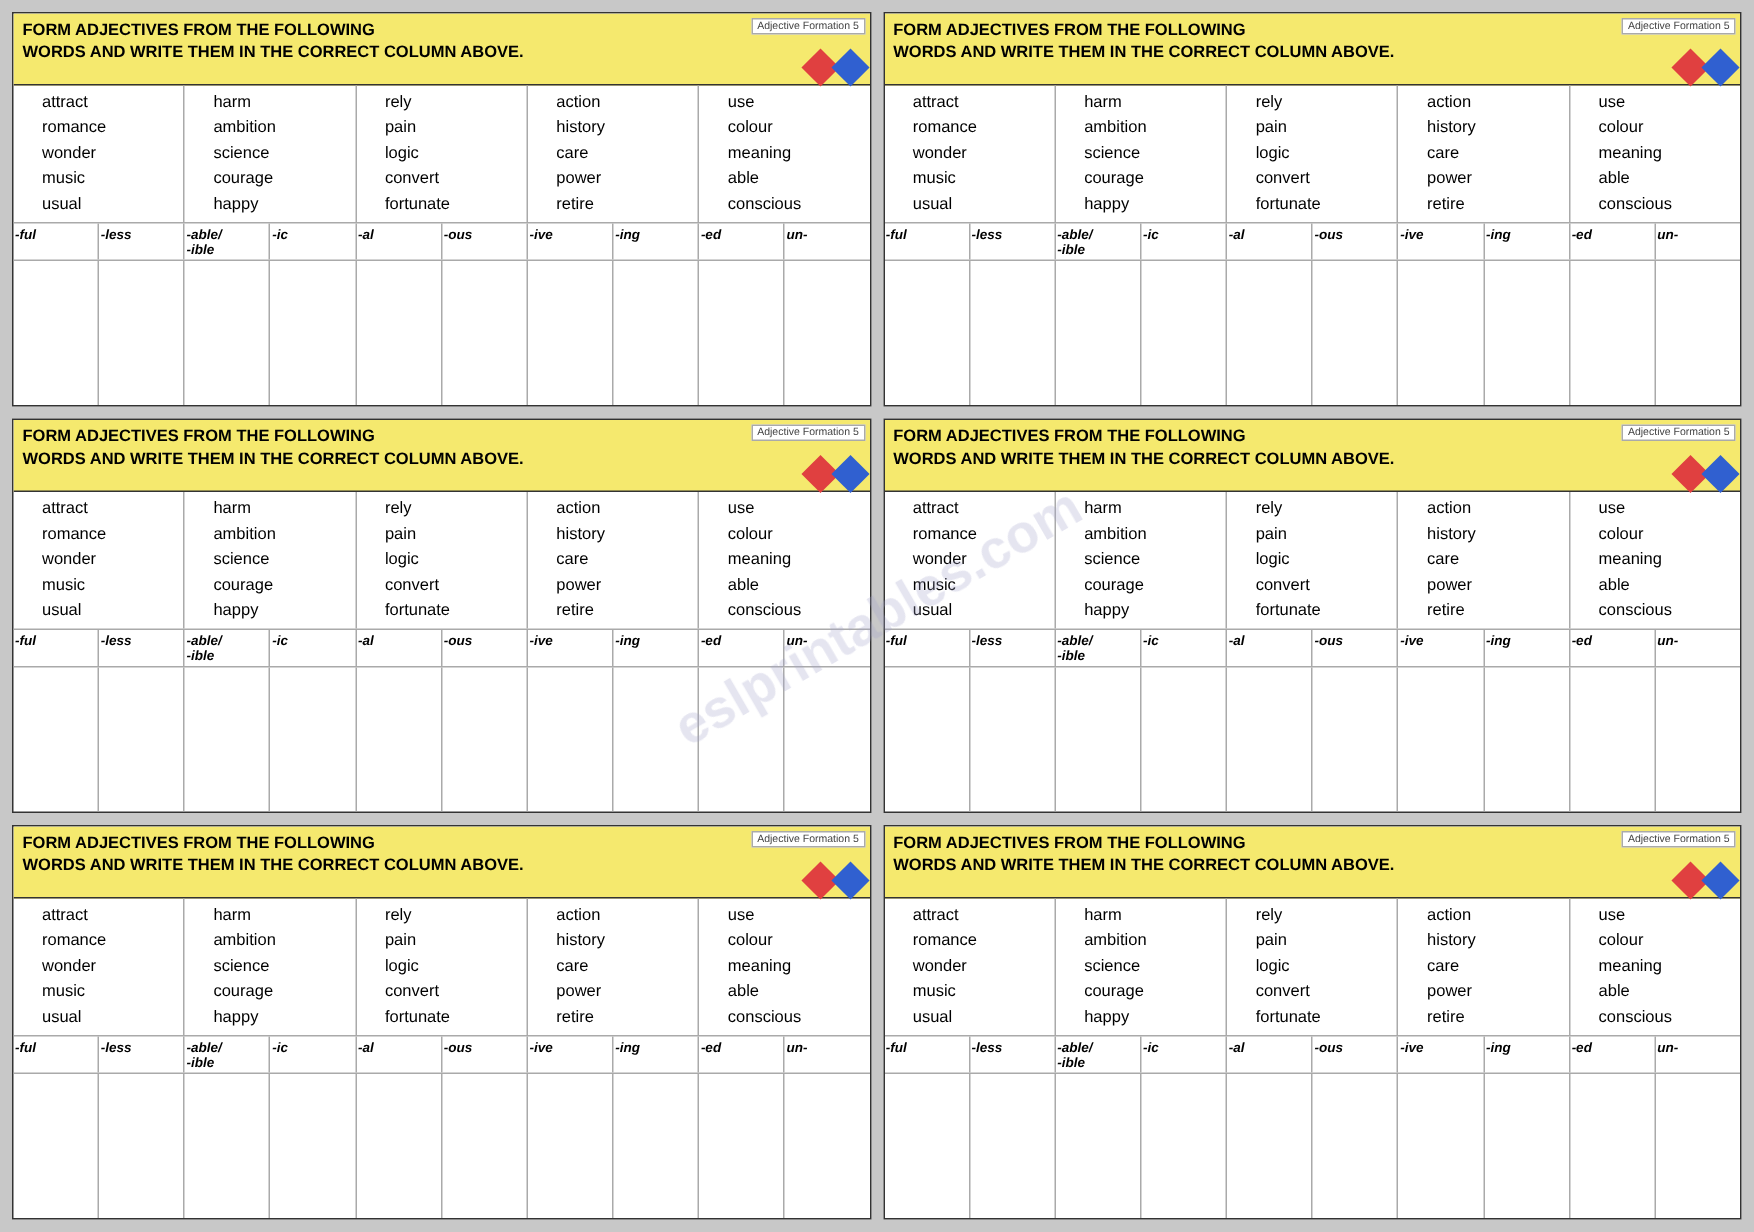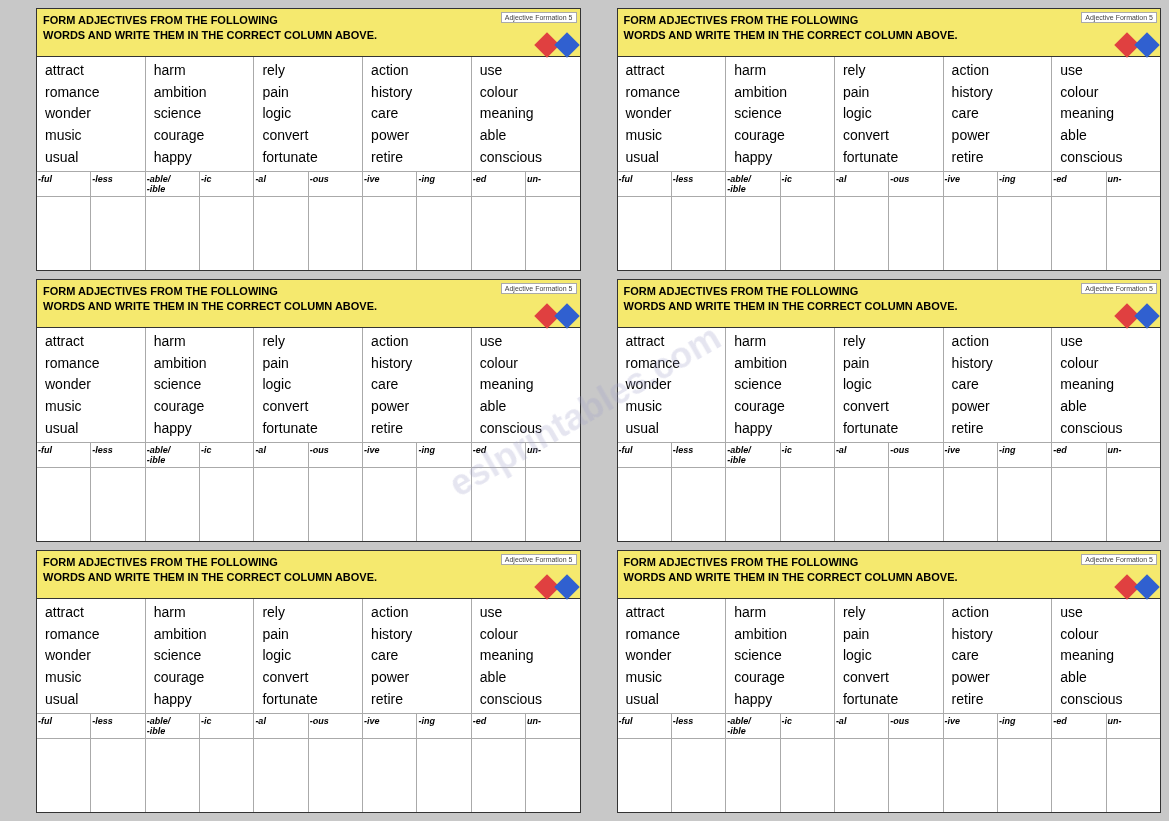--- a/index.html
+++ b/index.html
@@ -23,21 +23,20 @@
       gap: 8px;
       padding: 8px;
     }
     .card {
       background: white;
       border: 1.5px solid #333;
       display: flex;
       flex-direction: column;
       position: relative;
       overflow: hidden;
-      margin-left: 28px;
     }
     .card-header {
       background: #f5e96e;
       border-bottom: 1.5px solid #333;
       padding: 4px 6px;
       position: relative;
       min-height: 48px;
     }
     .card-title {
       font-size: 11px;
@@ -67,23 +66,23 @@
     .d1 { width: 18px; height: 18px; background: #e04040; transform: rotate(45deg); }
     .d2 { width: 18px; height: 18px; background: #3060d0; transform: rotate(45deg); }
 
     .word-section {
       display: flex;
       flex: 0 0 auto;
       border-bottom: 1px solid #aaa;
     }
     .word-col {
       flex: 1;
-      padding: 3px 8px;
+      padding: 3px 19px;
       border-right: 1px solid #aaa;
-      font-size: 14px;
+      font-size: 11px;
       line-height: 1.55;
       position: relative;
     }
     .word-col:last-child {
       border-right: none;
     }
 
     .answer-section {
       flex: 1;
       display: flex;

